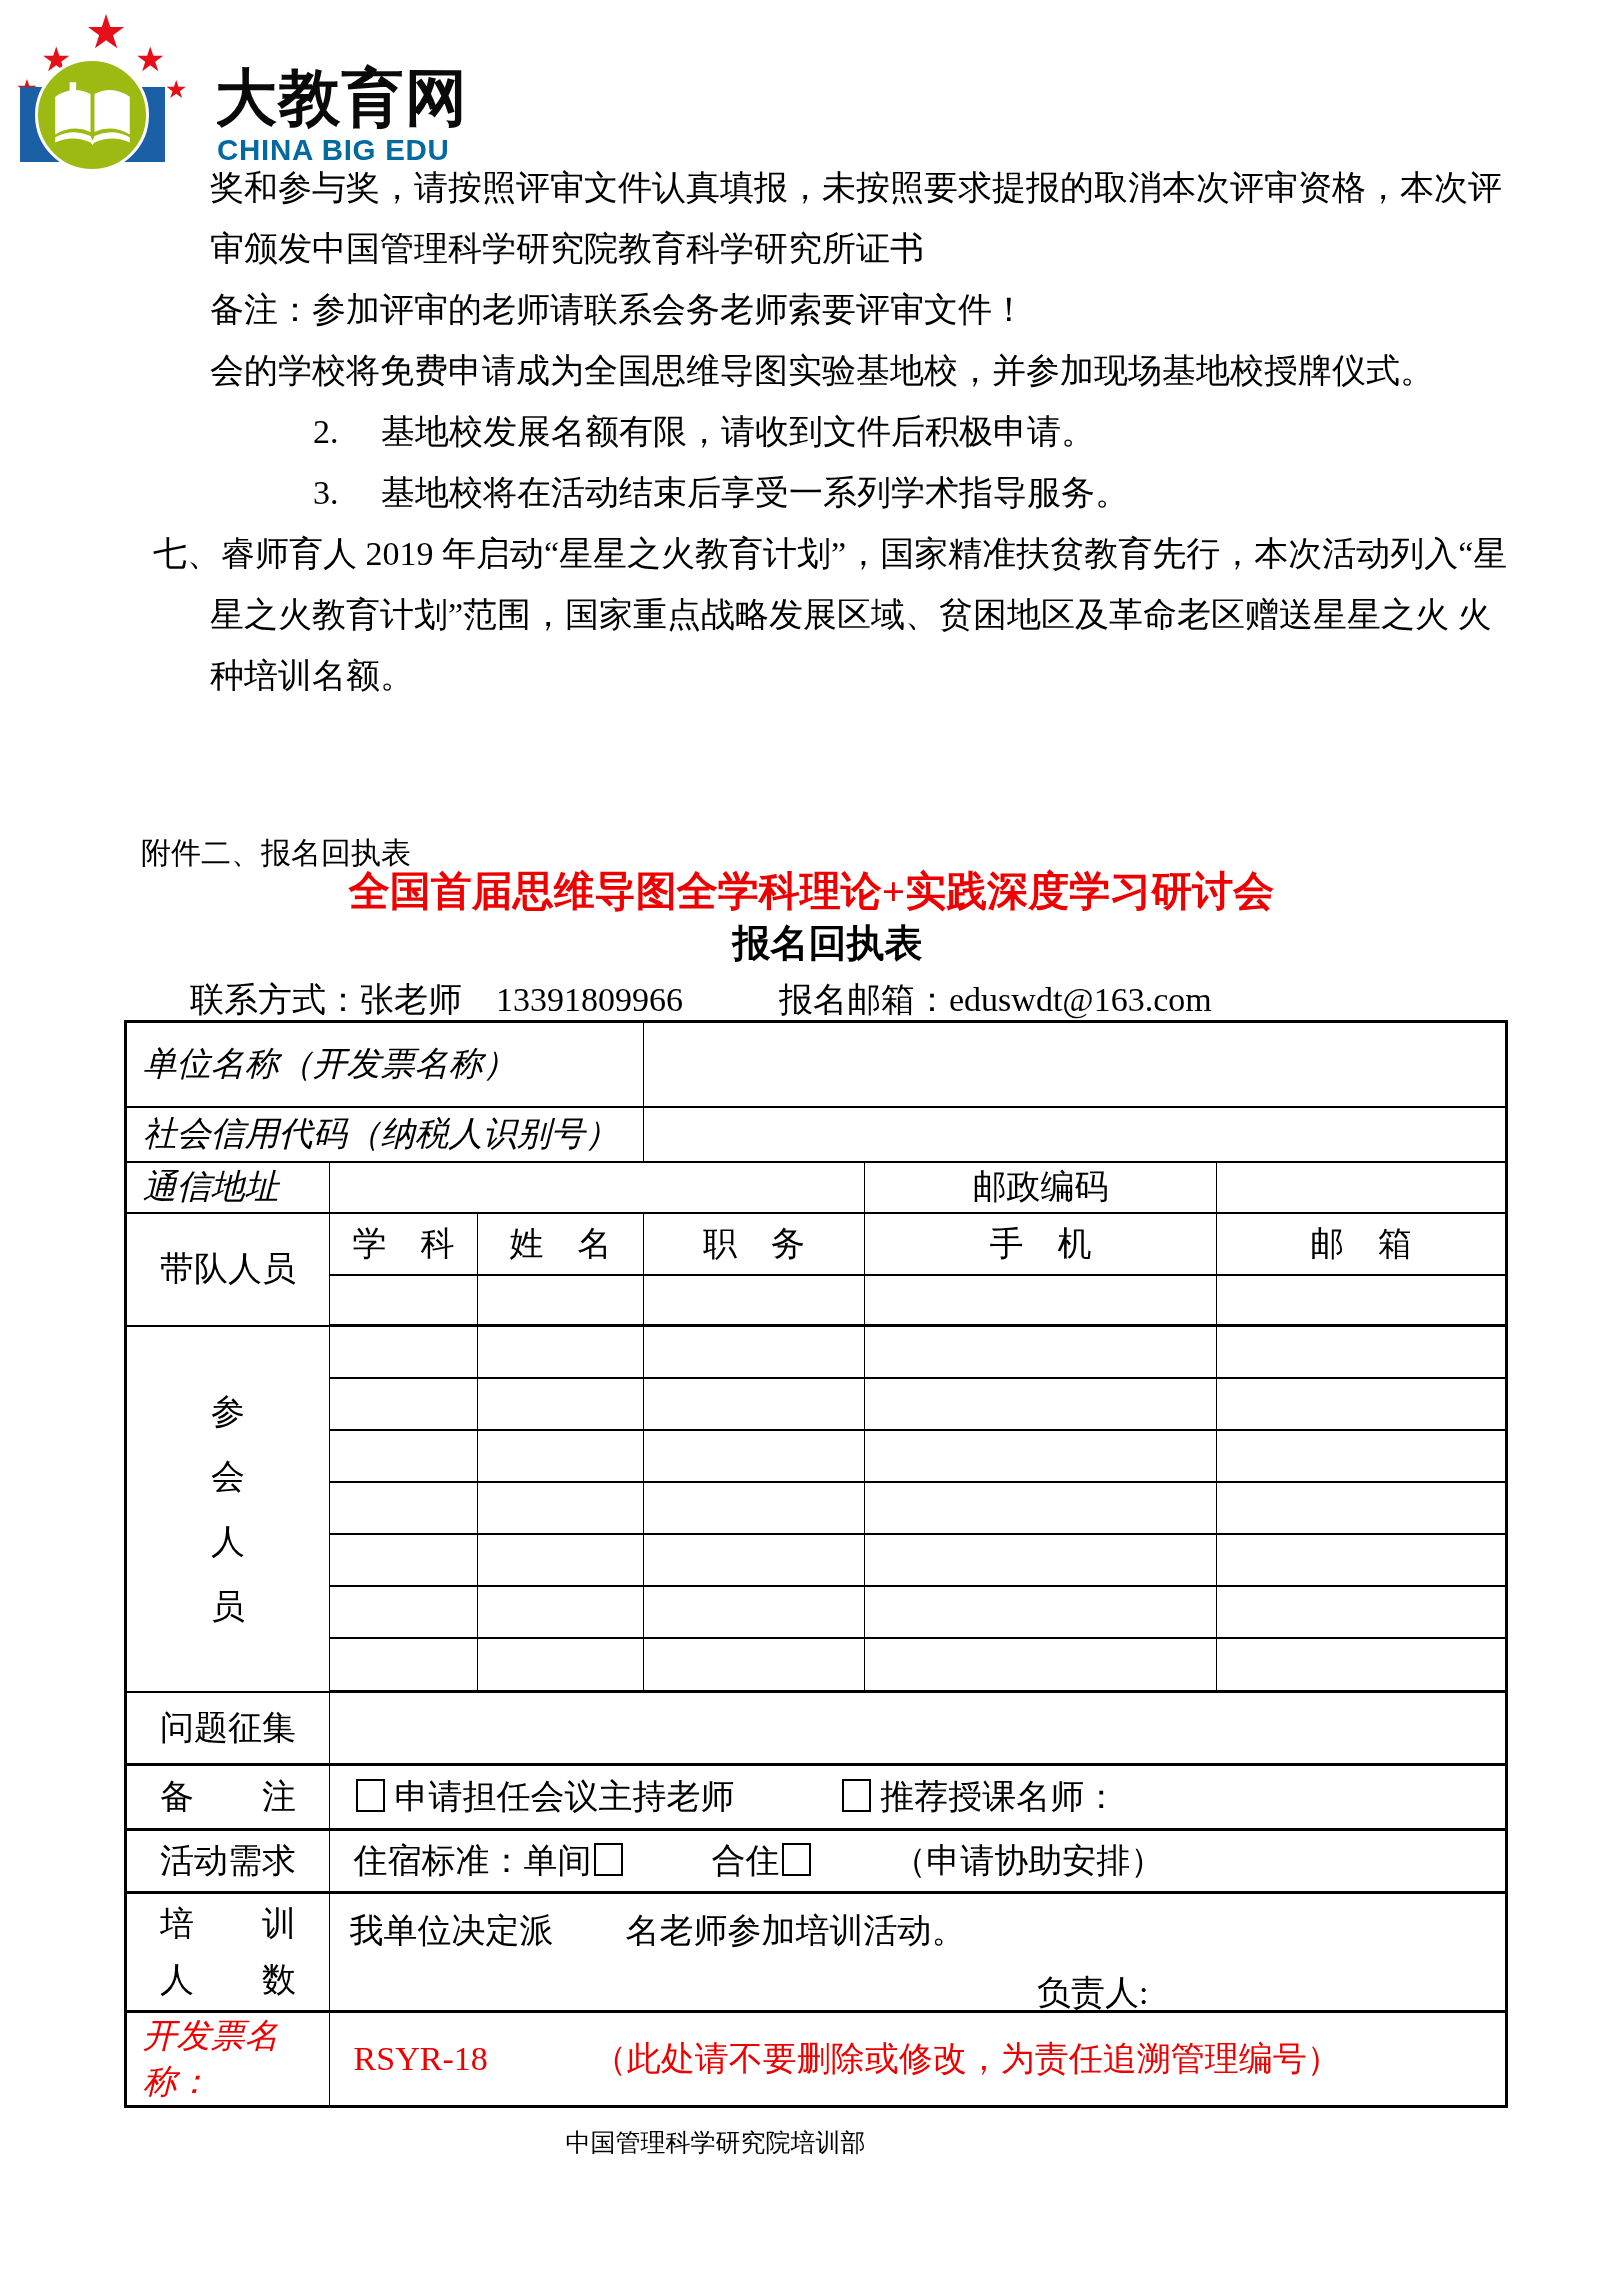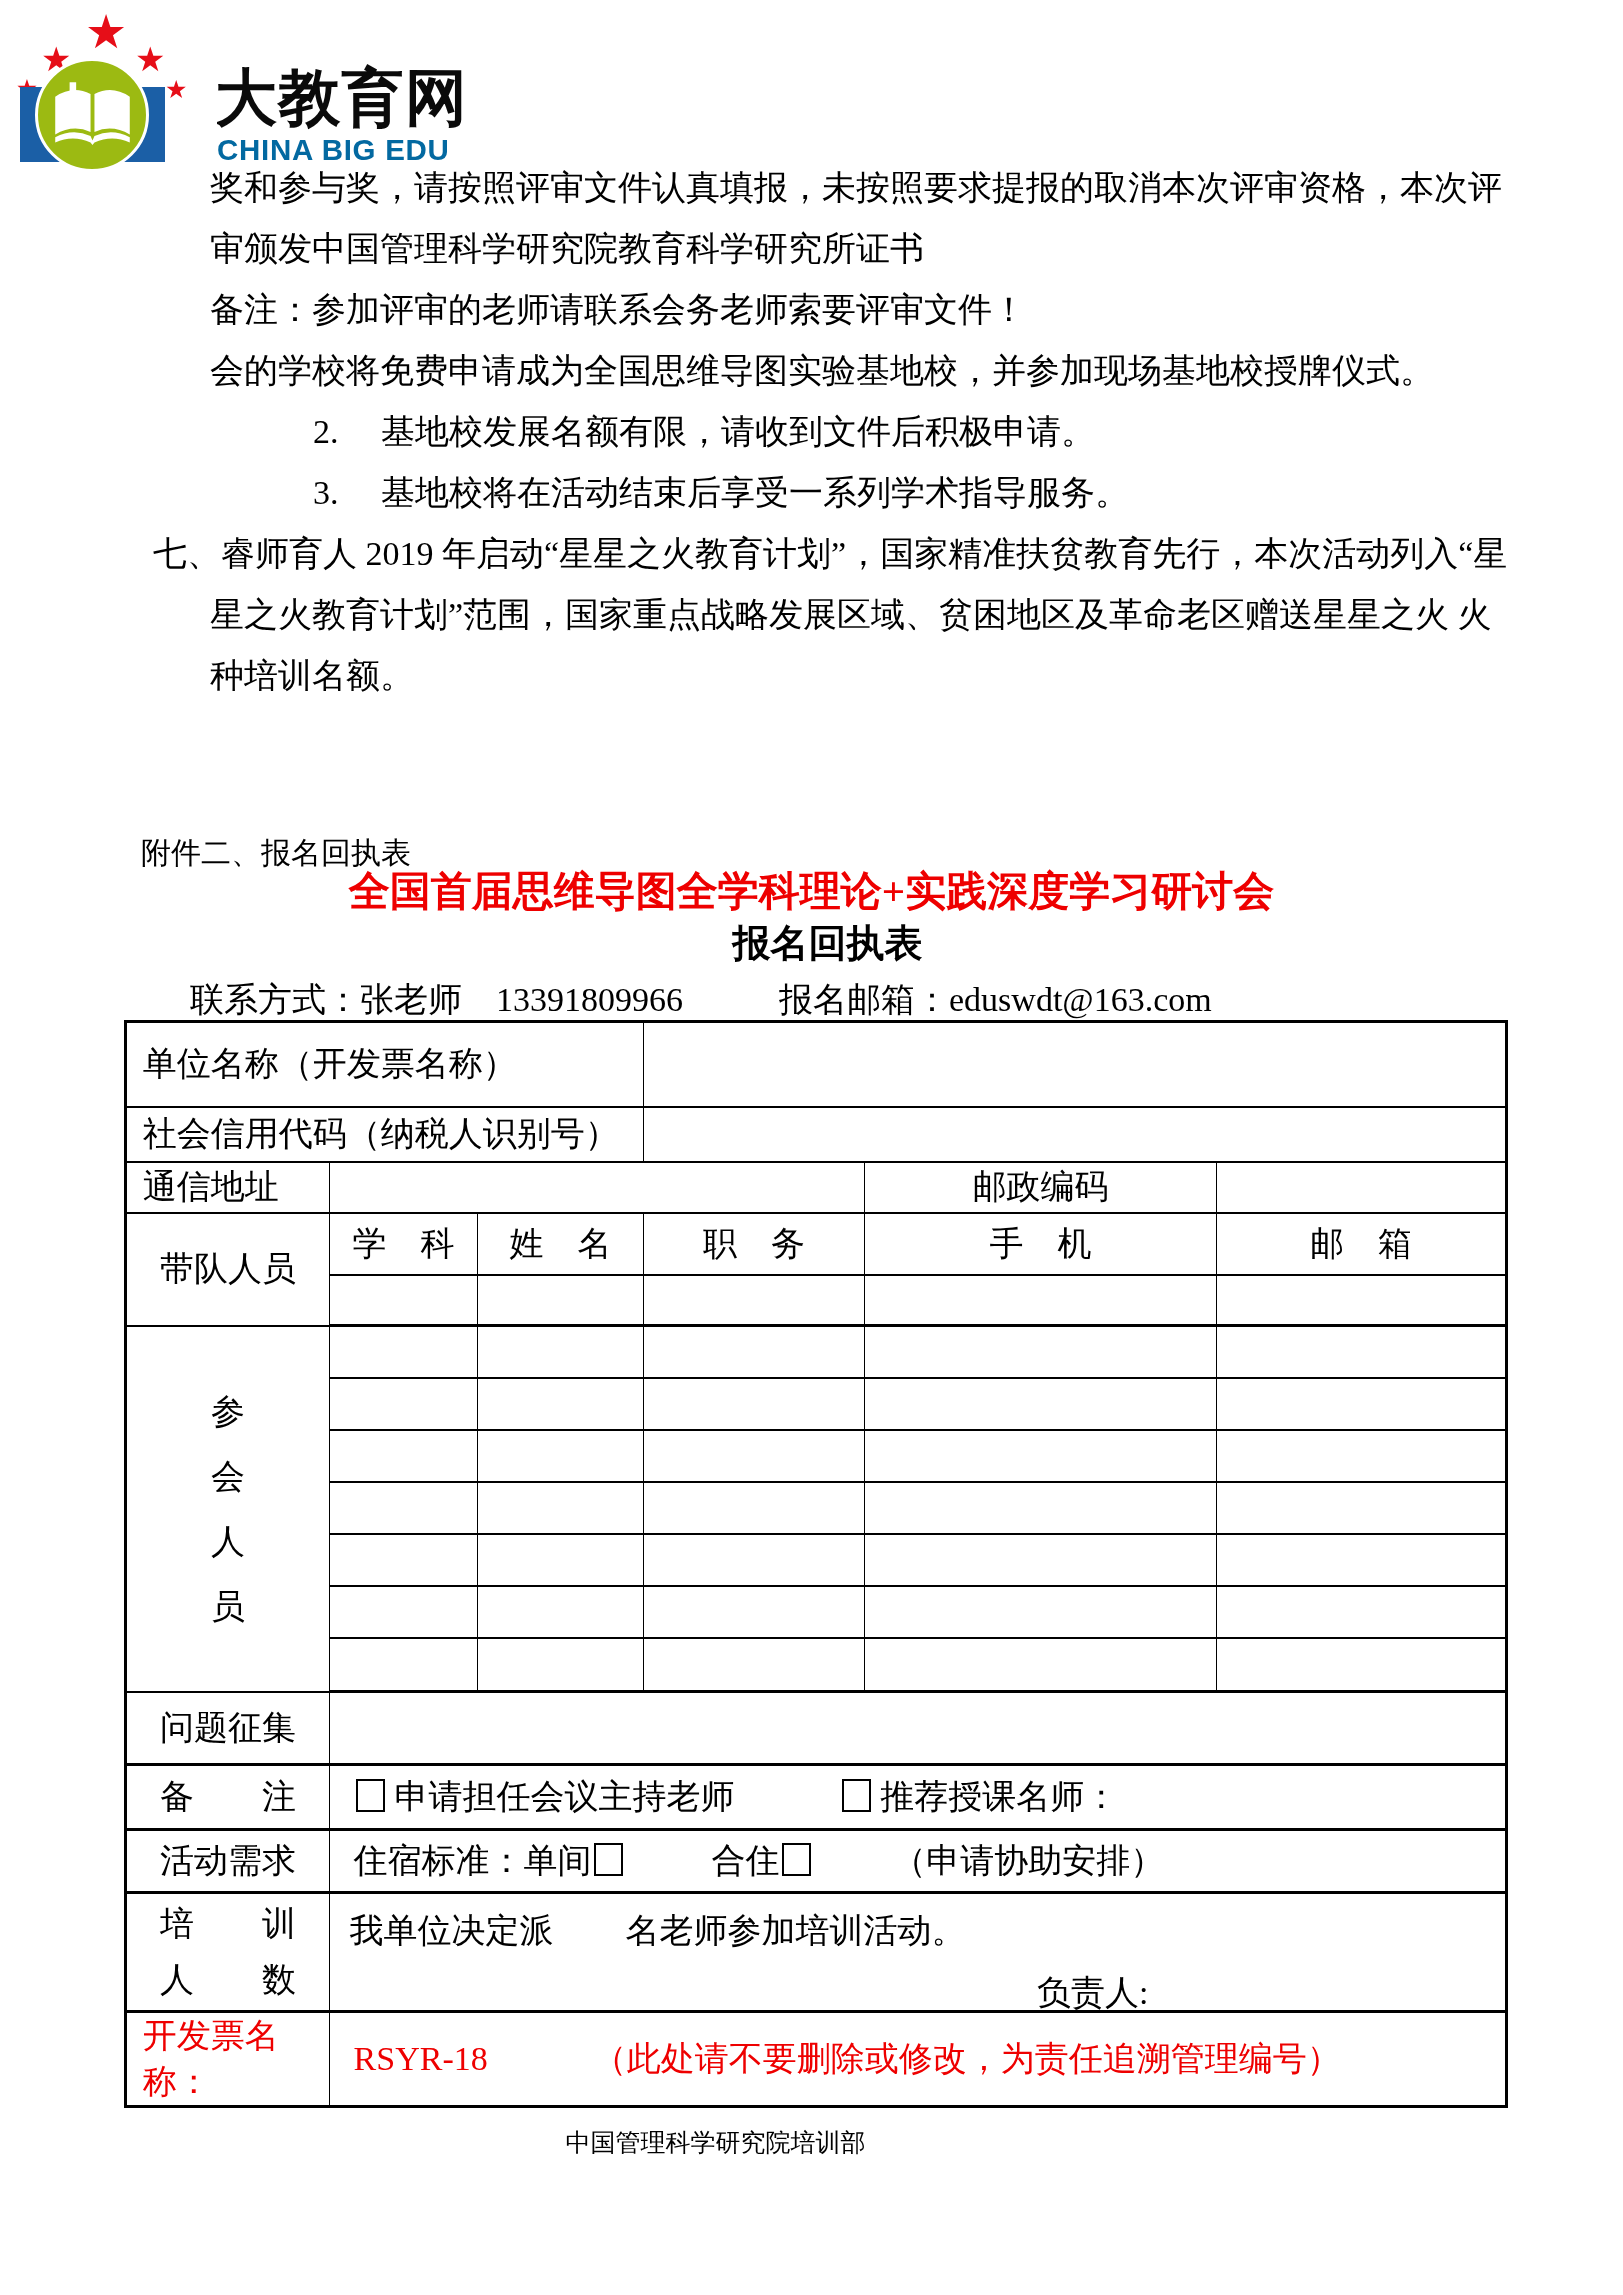--- a/index.html
+++ b/index.html
@@ -59,21 +59,21 @@
     border-collapse:collapse;table-layout:fixed;
     font-size:34px;
   }
   #form-table td,#form-table th{
     border:1.3px solid #000;padding:0;font-weight:normal;
     vertical-align:middle;overflow:hidden;
   }
   #form-table td,#form-table th{border-top-width:2px;border-bottom-width:2px;}
   #form-table{border:3.3px solid #000;}
   #form-table tr.sec td,#form-table tr.sec th{border-bottom-width:3.3px;}
-  .lbl-left{text-align:left;padding-left:15.7px !important;}
+  .lbl-left{text-align:left;padding-left:15.7px !important;font-style:italic;}
   .lbl-center{text-align:center;}
   .val-left{text-align:left;padding-left:23.6px !important;}
   .vert-label{width:35px;margin:0 auto;line-height:65px;word-break:break-all;text-align:center;}
   .two-line div{line-height:56px;text-align:center;}
   .checkbox{
     display:inline-block;width:25px;height:29px;border:2px solid #000;
     vertical-align:-3.9px;margin:0 9.2px 0 2.6px;
   }
   .gap110{display:inline-block;width:72px;}
   .gap120{display:inline-block;width:79px;}

